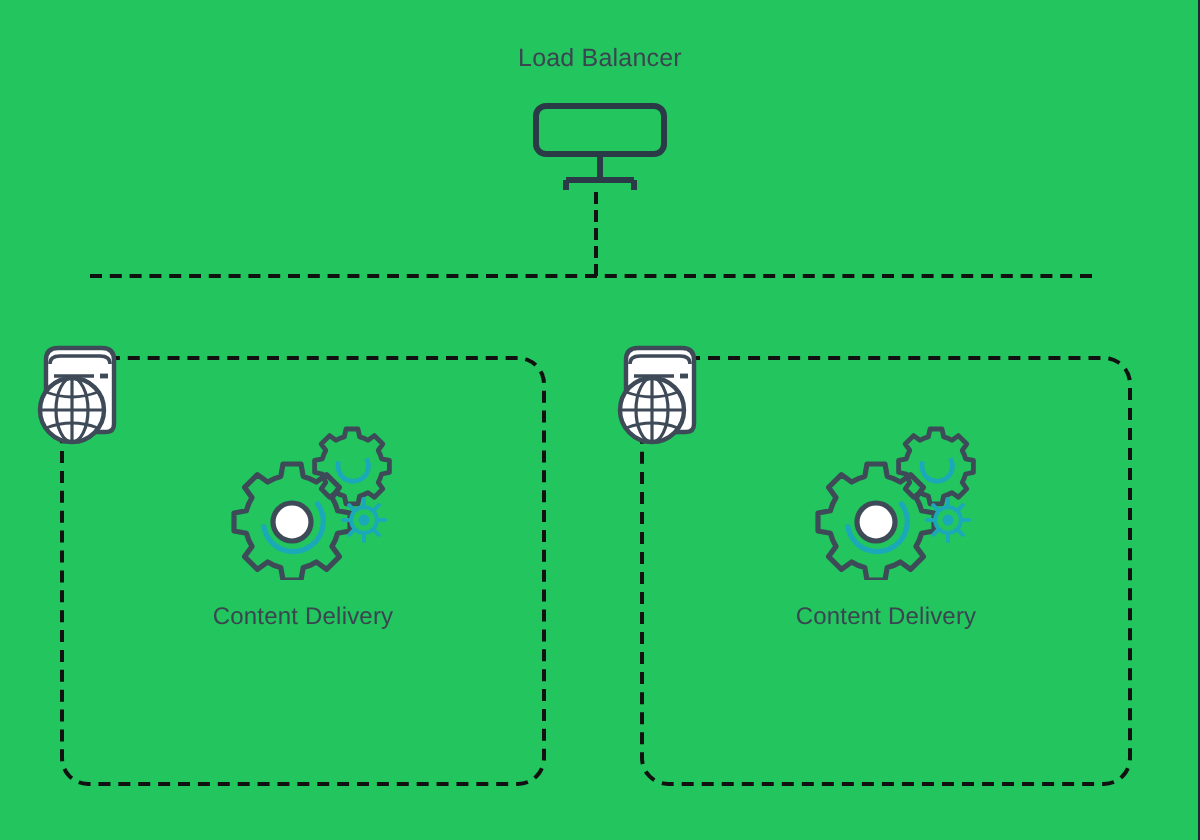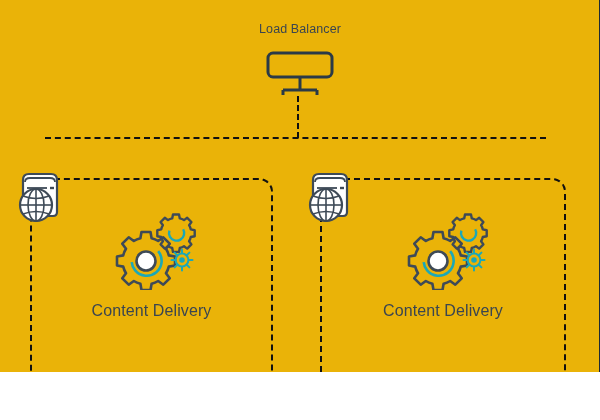--- a/index.html
+++ b/index.html
@@ -6,22 +6,22 @@
     margin: 0;
     padding: 0;
     background: #ffffff;
   }
   body {
     font-family: "Liberation Sans", sans-serif;
   }
   #canvas {
     position: relative;
     width: 600px;
-    height: 372px;
-    background: #eab308;
+    height: 420px;
+    background: #22c55e;
     border-right: 1.5px solid #1e2a33;
     box-sizing: border-box;
     overflow: hidden;
   }
 
   
   .lbl {
     position: absolute;
     color: #3a4550;
     font-size: 12.5px;
@@ -30,21 +30,21 @@
     letter-spacing: .1px;
   }
   #lb-title {
     left: 0; top: 22px;
     width: 600px;
     text-align: center;
   }
   .zone-label {
     top: 301px;
     text-align: center;
-    font-size: 16px;
+    font-size: 12px;
   }
   #zone0-label { left: 30px;  width: 243px; }
   #zone1-label { left: 320px; width: 246px; }
 
   
   #bus {
     position: absolute;
     left: 45px;
     top: 137px;
     width: 501px;

